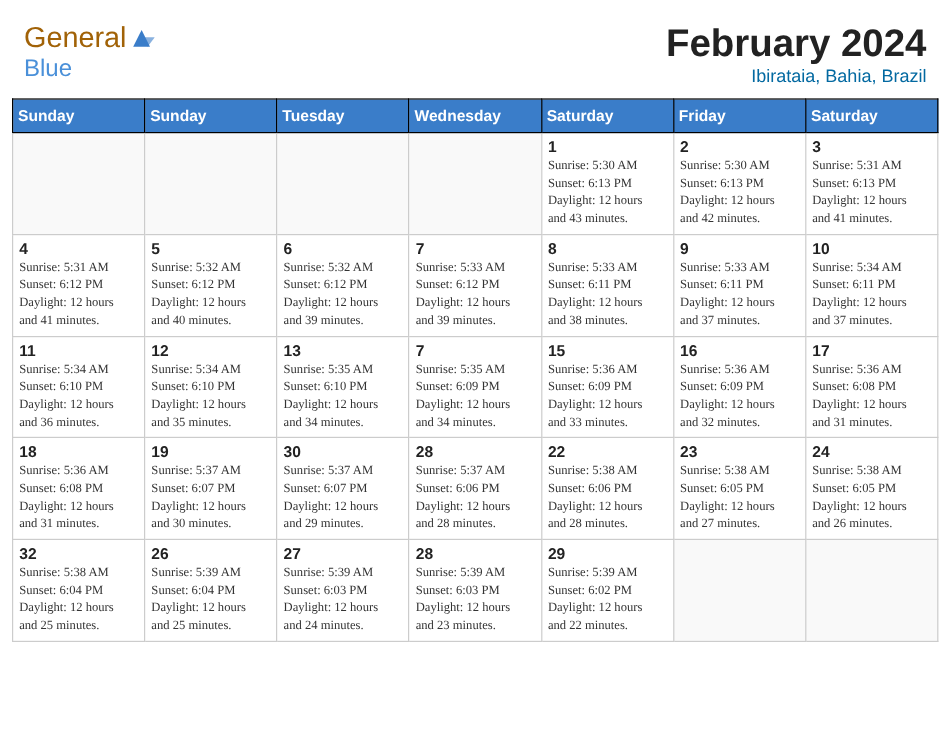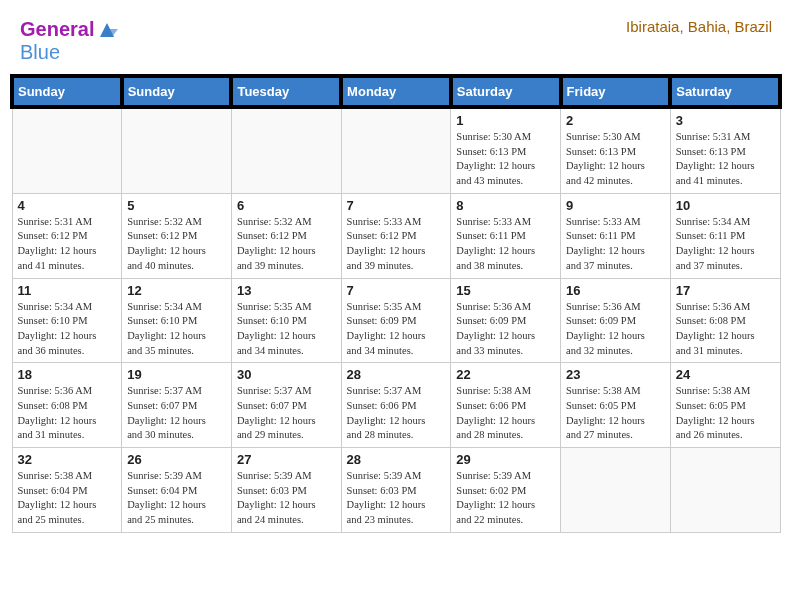--- a/index.html
+++ b/index.html
@@ -19,23 +19,23 @@
     .logo {
       display: flex;
       flex-direction: column;
       align-items: flex-start;
     }
     .logo-text {
       display: flex;
       align-items: center;
     }
     .logo-general {
-      font-size: 20px;
-      font-weight: bold;
-      color: #a21caf;
+      font-size: 24px;
+      font-weight: normal;
+      color: #a16207;
     }
     .logo-blue {
       font-size: 20px;
       font-weight: normal;
       color: #4a90d9;
     }
     .logo-icon {
       width: 22px;
       height: 22px;
       margin-left: 2px;
@@ -43,35 +43,35 @@
     .title-section {
       text-align: right;
     }
     .month-year {
       font-size: 32px;
       font-weight: bold;
       color: #222;
     }
     .location {
       font-size: 15px;
-      color: #a16207;
+      color: #0369a1;
     }
     .calendar {
       width: 100%;
       border-collapse: collapse;
       margin-top: 6px;
     }
     .calendar th {
       background-color: #3a7dc9;
       color: #fff;
       font-size: 13px;
       font-weight: bold;
       padding: 6px 4px;
       text-align: left;
-      border: 4px solid #000000;
+      border: 1px solid #000000;
     }
     .calendar td {
       border: 1px solid #ccc;
       vertical-align: top;
       padding: 4px 5px;
       font-size: 10.5px;
       color: #333;
       width: calc(100% / 7);
       min-height: 80px;
       background: #fff;
@@ -103,31 +103,32 @@
       <svg class="logo-icon" viewBox="0 0 22 22">
         <polygon points="4,18 11,4 18,18" fill="#3a7dc9"></polygon>
         <polygon points="11,10 16,18 22,10" fill="#3a7dc9" opacity="0.6"></polygon>
       </svg>
     </div>
     <div>
       <span class="logo-blue">Blue</span>
     </div>
   </div>
   <div class="title-section">
+    <div class="month-year">February 2024</div>
     <div class="location">Ibirataia, Bahia, Brazil</div>
   </div>
 </div>
 
 <table class="calendar">
   <thead>
     <tr>
     <th>Sunday</th>
         <th>Sunday</th>
         <th>Tuesday</th>
-        <th>Monday</th>
+        <th>Wednesday</th>
         <th>Saturday</th>
         <th>Friday</th>
         <th>Saturday</th>
       </tr>
   </thead>
   <tbody id="calendar-body">
   <tr>
         <td class="empty"></td>
         <td class="empty"></td>
         <td class="empty"></td>

